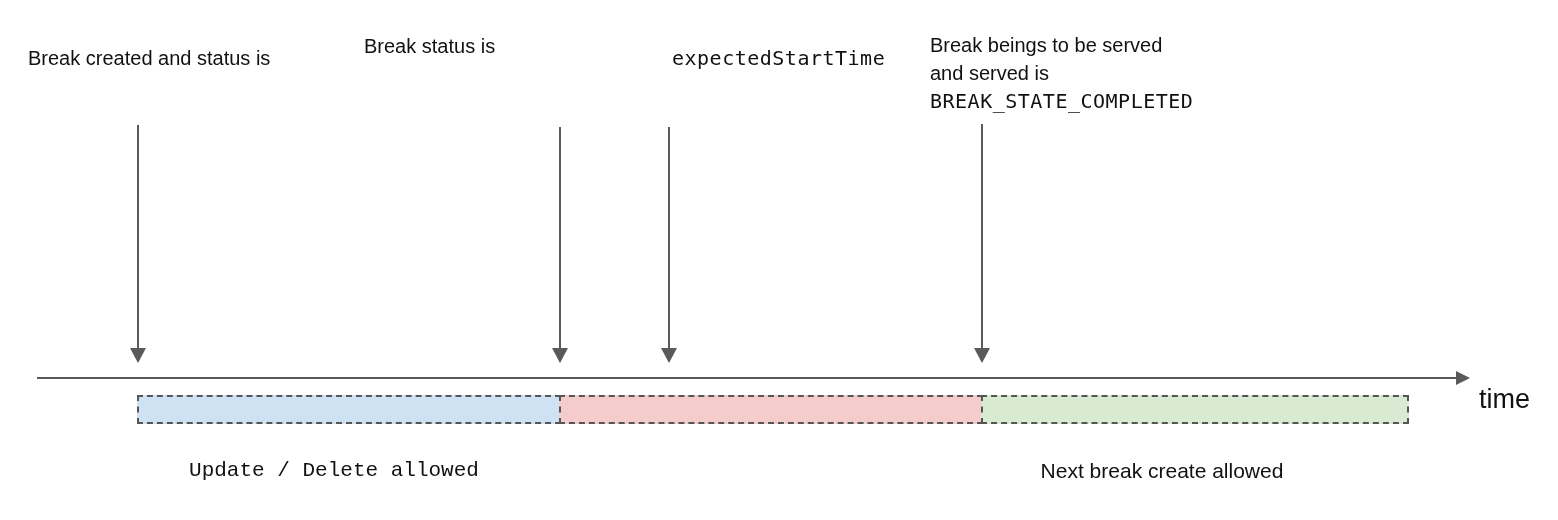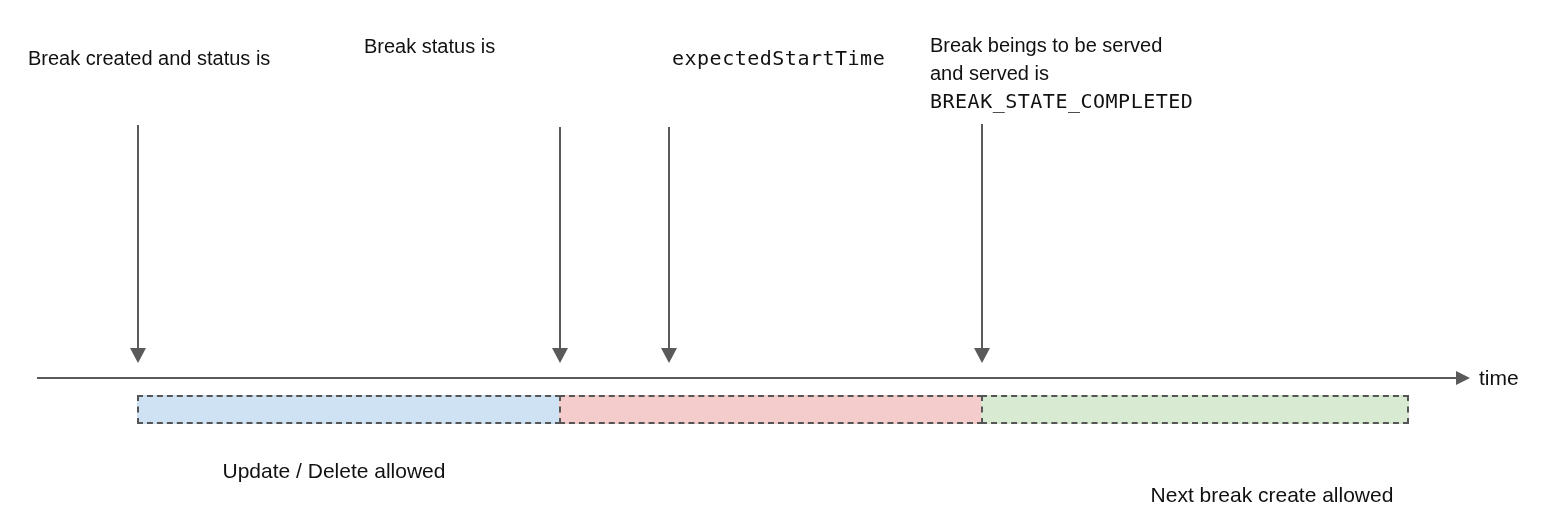--- a/index.html
+++ b/index.html
@@ -68,22 +68,22 @@
     top: 371px;
     width: 0;
     height: 0;
     border-top: 7px solid transparent;
     border-bottom: 7px solid transparent;
     border-left: 14px solid #5a5a5a;
   }
   .time-label {
     position: absolute;
     left: 1479px;
-    top: 366px;
-    font-size: 21px;
+    top: 384px;
+    font-size: 27px;
     color: #111111;
     white-space: nowrap;
   }
   
   .segment {
     position: absolute;
     top: 395px;
     height: 29px;
     border: 2px dashed #555555;
     box-sizing: border-box;
@@ -94,23 +94,23 @@
   
   .seg-label {
     position: absolute;
     top: 459px;
     width: 400px;
     text-align: center;
     font-size: 21px;
     color: #111111;
     white-space: nowrap;
   }
-  .seg-label-1 { left: 134px; }
+  .seg-label-1 { left: 134px; font-family: Liberation Mono, monospace; }
   .seg-label-2 { left: 578px; }
-  .seg-label-3 { left: 1072px; margin-top: 24px; }
+  .seg-label-3 { left: 962px; }
 </style>
 </head>
 <body>
 
 <div class="canvas">
 
   <div class="annotation" style="left:28px; top:44px;">
     <div class="sans">Break created and status is</div>
   </div>
 

